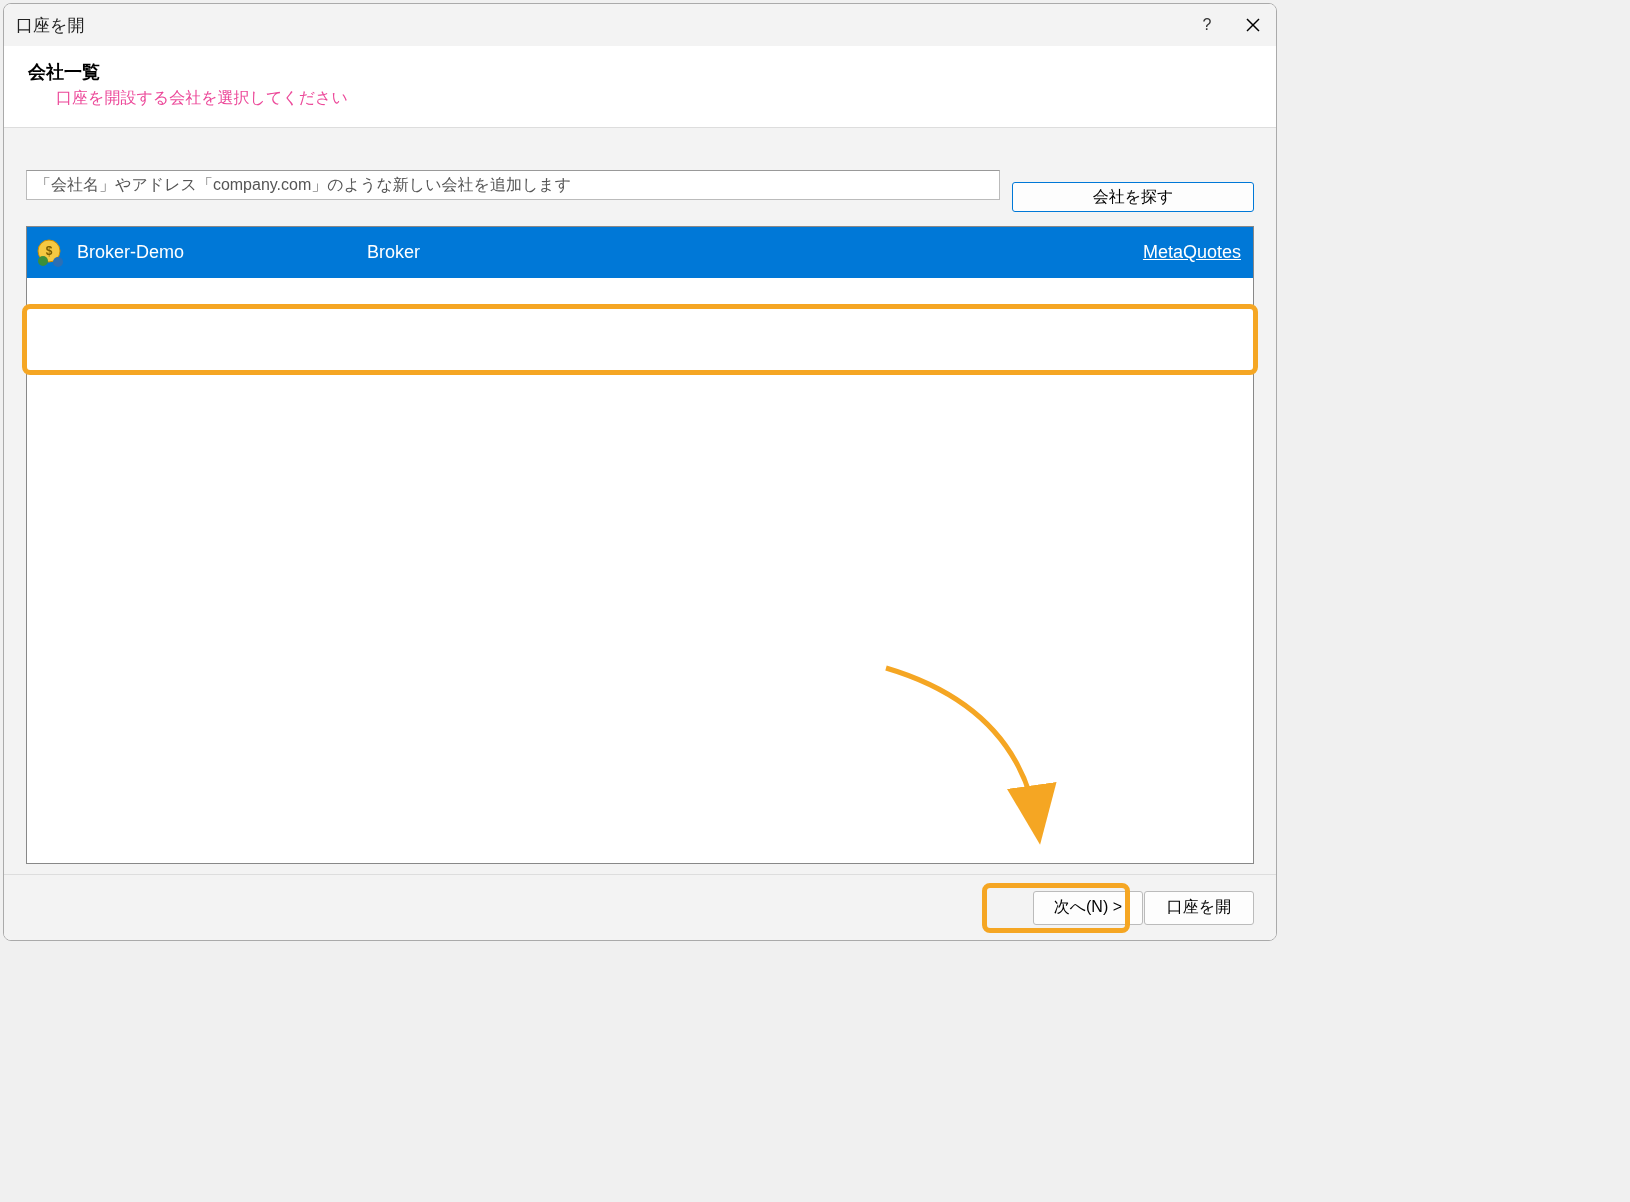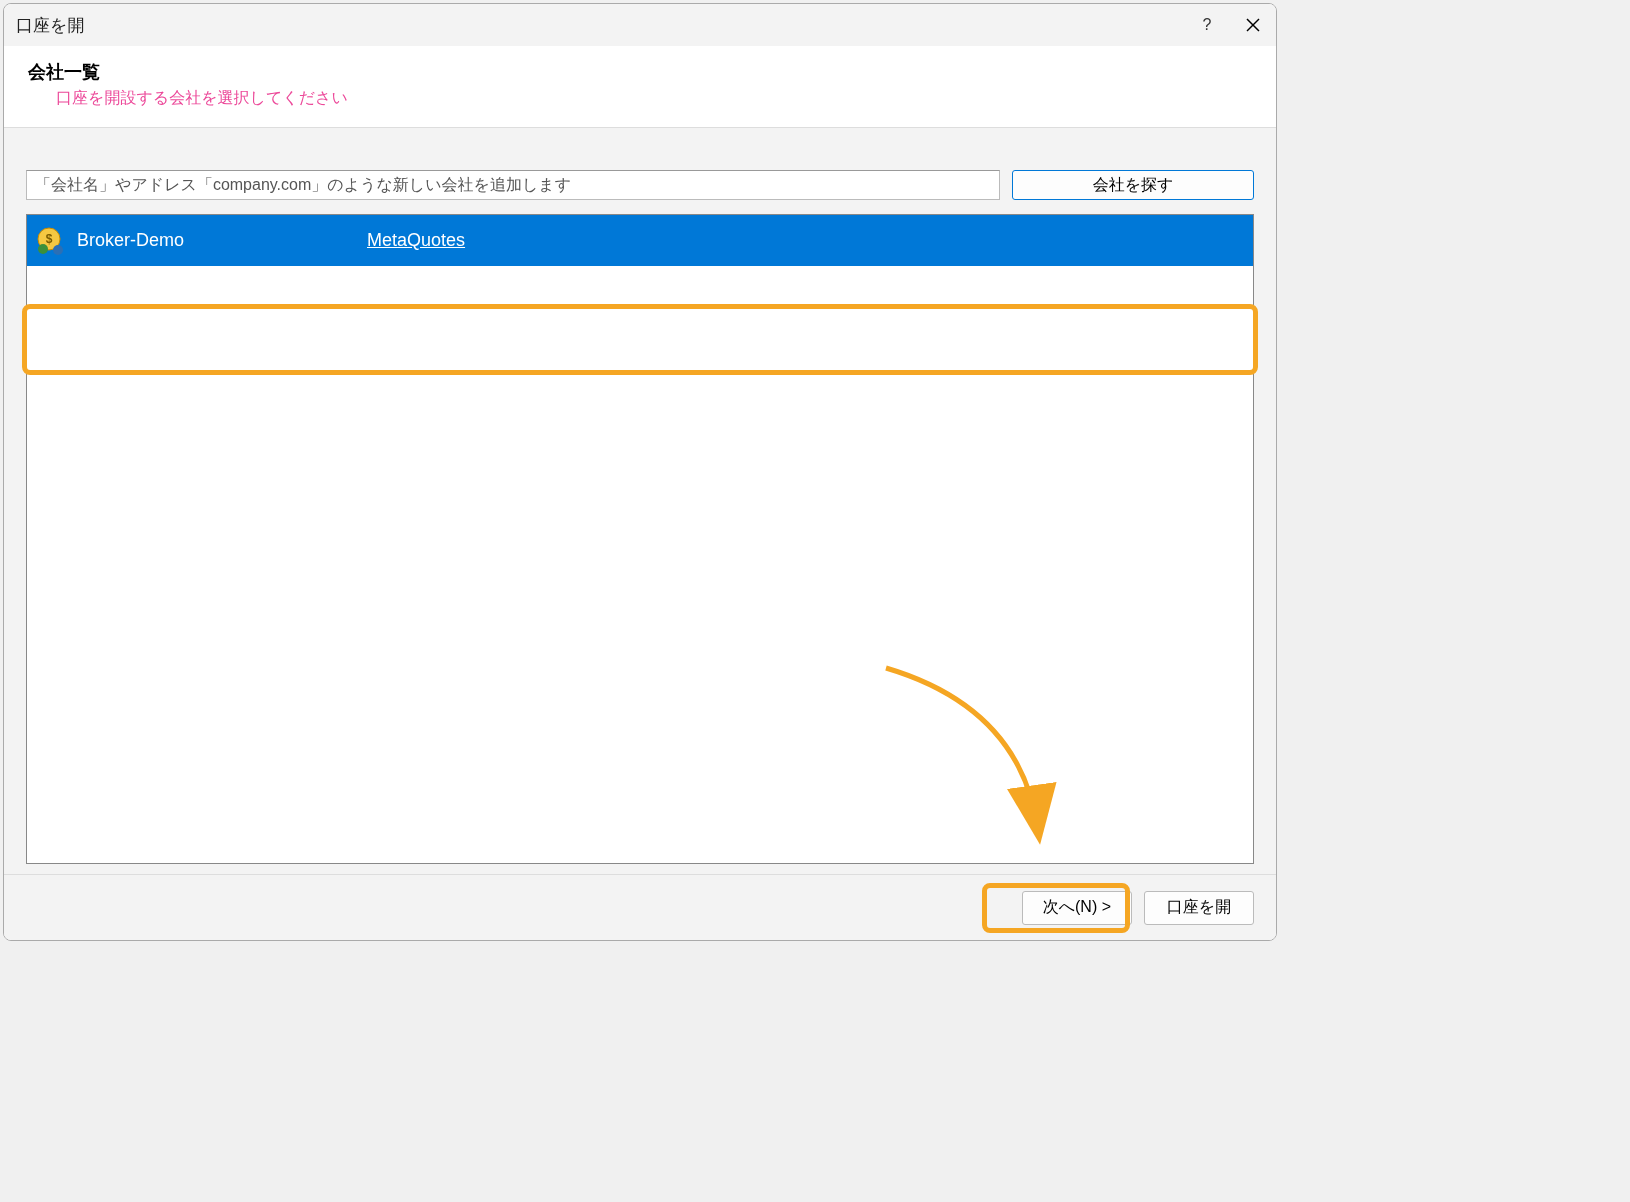--- a/index.html
+++ b/index.html
@@ -101,20 +101,21 @@
     .search-button {
       width: 242px;
       height: 30px;
       background: #fdfdfd;
       border: 1px solid #0078d7;
       border-radius: 3px;
       font-size: 16px;
       color: #000;
       cursor: pointer;
       font-family: inherit;
+      margin-top: 12px;
     }
     .list-container {
       flex: 1;
       background: #fff;
       border: 1px solid #888;
       position: relative;
     }
     .list-row {
       height: 51px;
       background: #0078d7;
@@ -157,21 +158,21 @@
       height: 71px;
     }
     .footer {
       height: 66px;
       background: #f3f3f3;
       border-top: 1px solid #ddd;
       display: flex;
       align-items: center;
       justify-content: flex-end;
       padding: 0 22px;
-      gap: 12px;
+      gap: 1px;
       position: relative;
     }
     .footer-btn {
       height: 34px;
       padding: 0 20px;
       background: #fdfdfd;
       border: 1px solid #bbb;
       border-radius: 3px;
       font-size: 16px;
       color: #000;
@@ -232,20 +233,21 @@
       <div class="list-row">
         <div class="row-icon">
           <svg width="30" height="30" viewBox="0 0 30 30">
             <circle cx="13" cy="13" r="11" fill="#f5c842" stroke="#c88a00" stroke-width="1"></circle>
             <text x="13" y="17" text-anchor="middle" font-size="12" fill="#7a5c00" font-weight="bold">$</text>
             <circle cx="7" cy="23" r="5" fill="#3b8f3b"></circle>
             <circle cx="22" cy="24" r="5" fill="#2b6fb5"></circle>
           </svg>
         </div>
         <span class="row-name">Broker-Demo</span>
+        <span class="row-broker">Broker</span>
         <a class="row-link">MetaQuotes</a>
       </div>
     </div>
 
     <div class="highlight-box-row highlight-row"></div>
 
     <svg class="arrow-svg" viewBox="0 0 260 200">
       <defs>
         <marker id="arrowhead" markerWidth="12" markerHeight="12" refX="9" refY="5" orient="auto">
           <polygon points="0 0, 12 5, 0 10" fill="#f5a623"></polygon>

